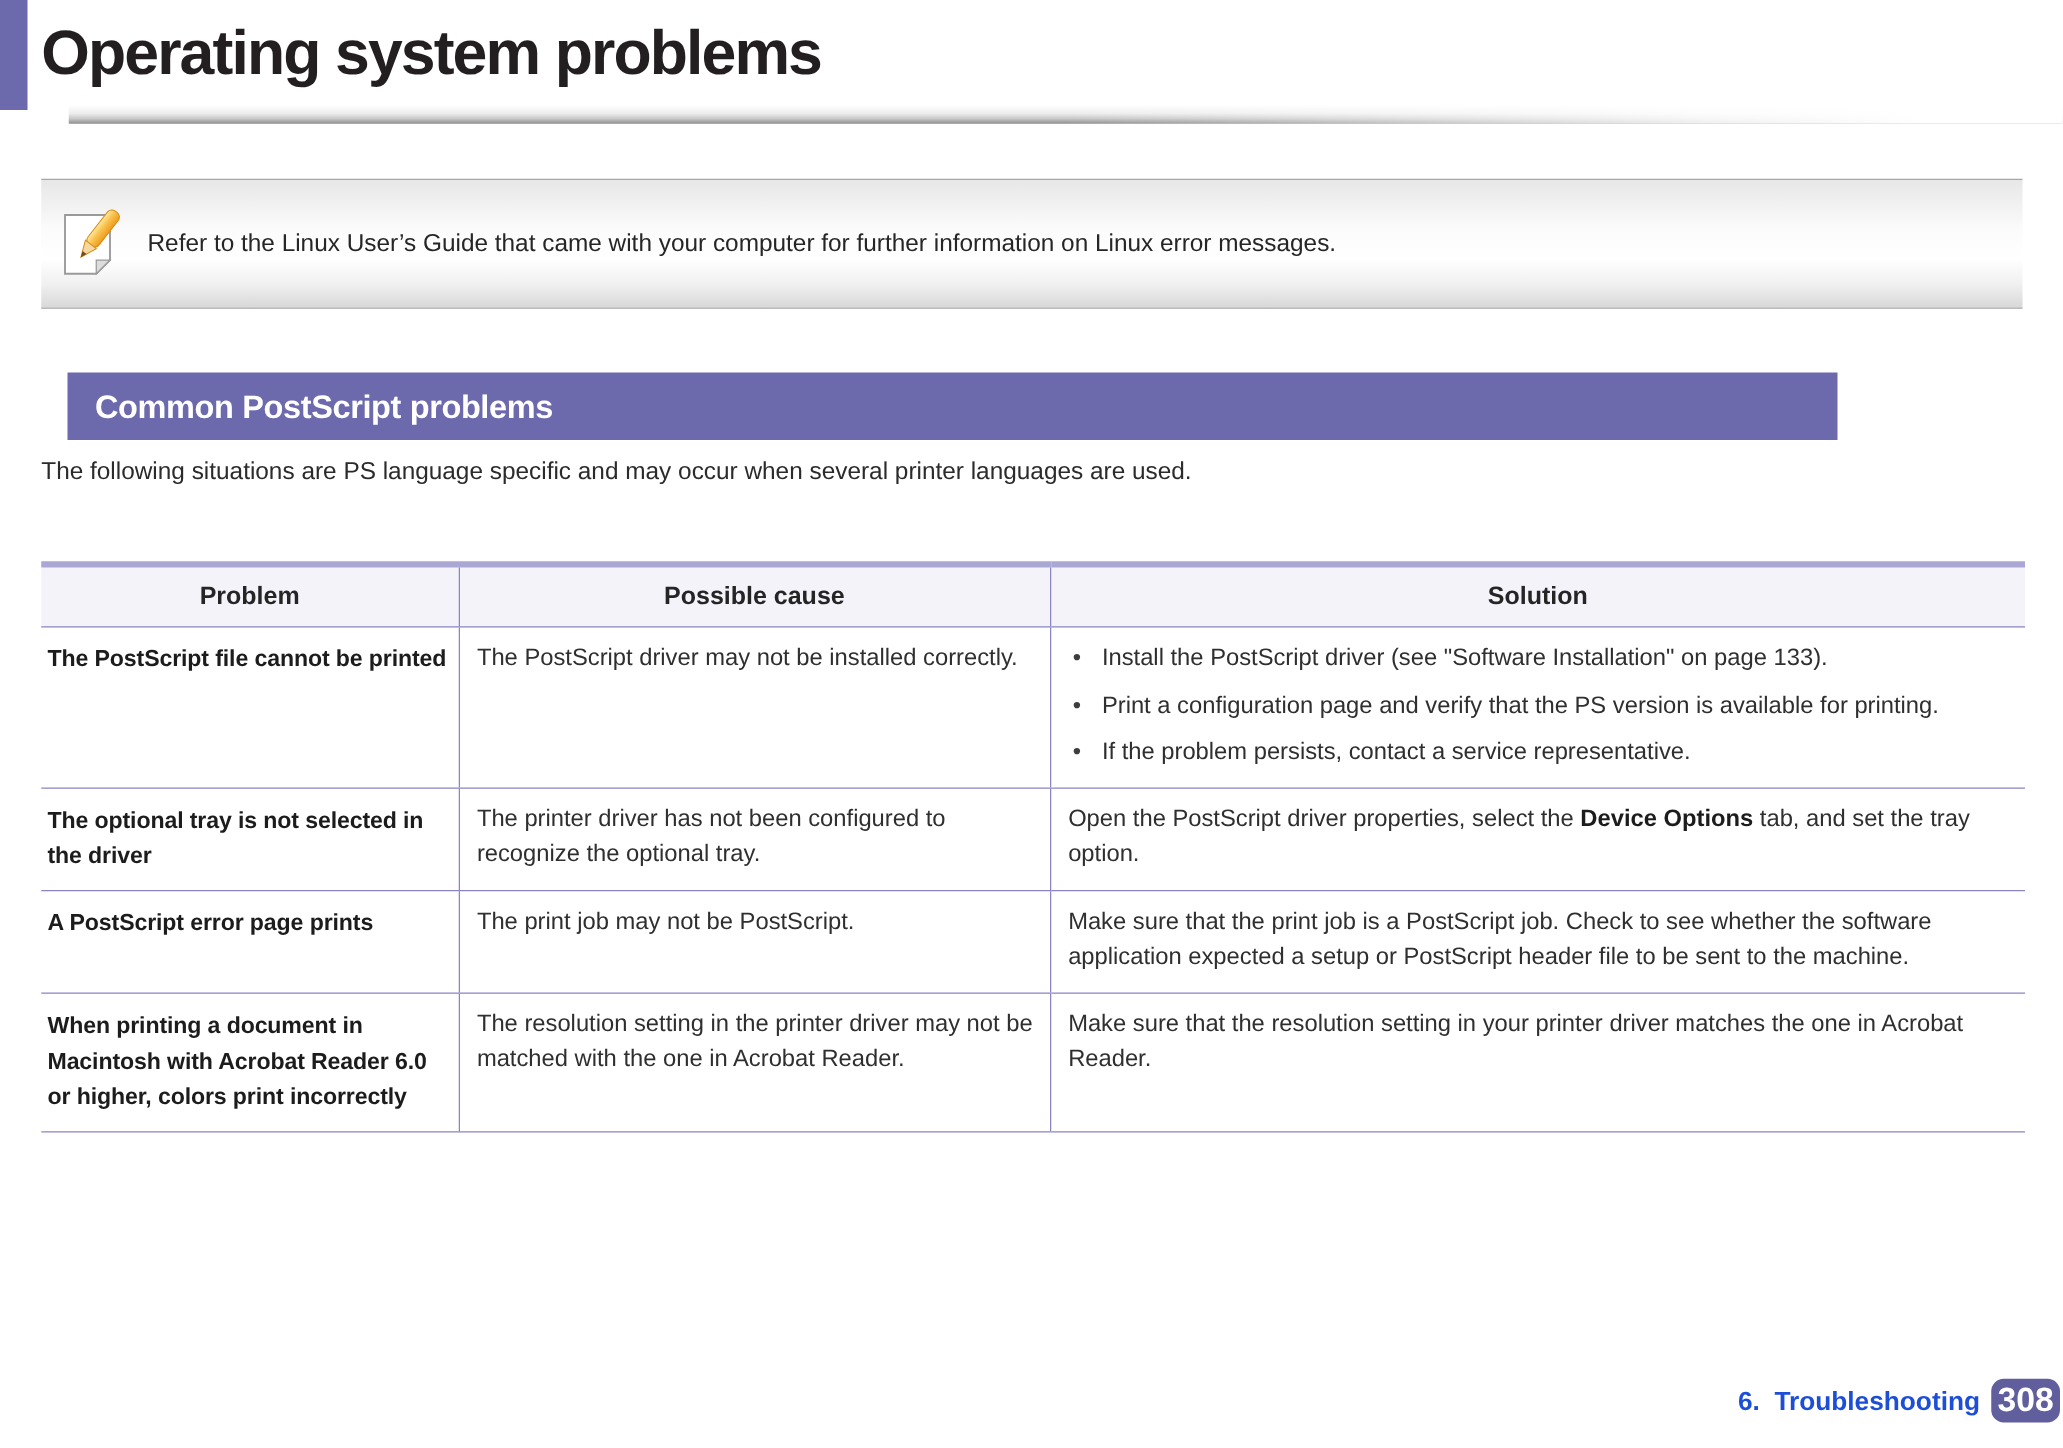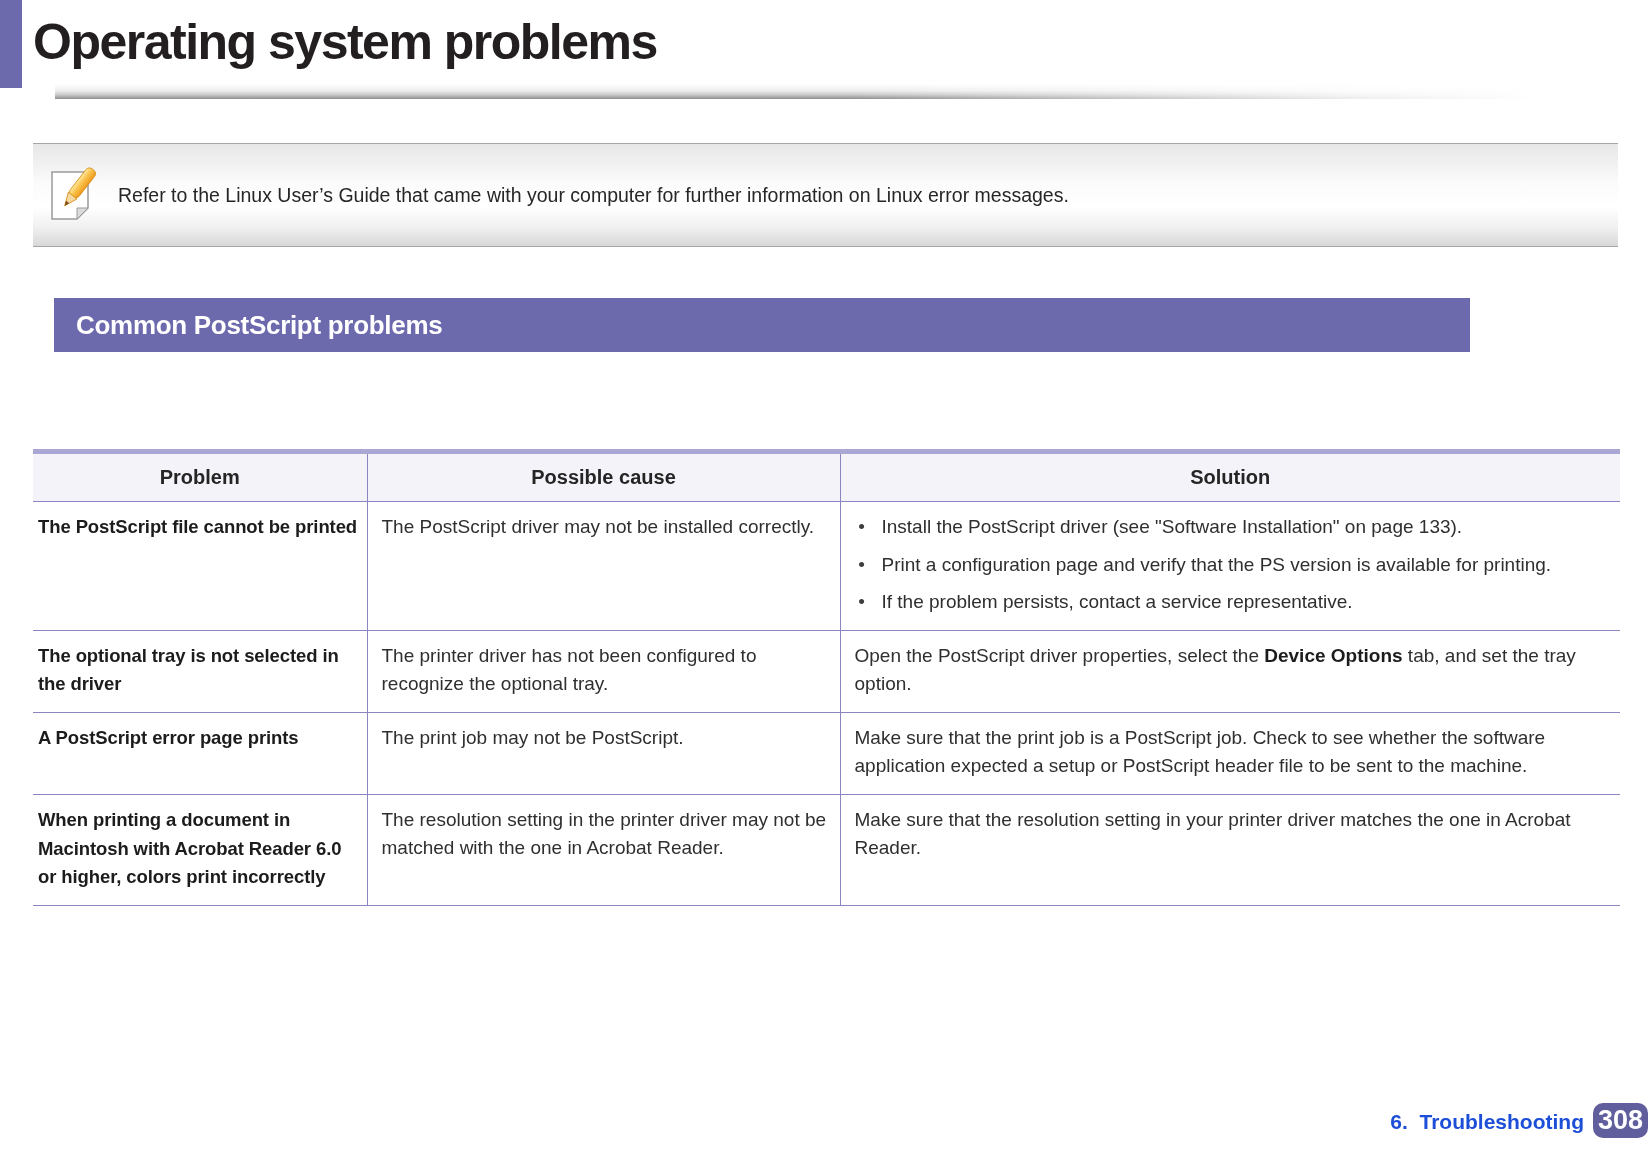--- a/index.html
+++ b/index.html
@@ -111,20 +111,21 @@
           <polygon points="27,41.2 31,41.2 29,46" fill="#7a4a1e"></polygon>
         </g>
       </svg>
     </div>
     <div class="note-text">Refer to the Linux User’s Guide that came with your computer for further information on Linux error messages.</div>
   </div>
 
   <div class="section-banner">
     <span>Common PostScript problems</span>
   </div>
+  <div class="section-intro">The following situations are PS language specific and may occur when several printer languages are used.</div>
 
   <table class="ps-table">
     <colgroup>
         <col style="width:334px">
         <col style="width:473px">
         <col style="width:780px">
       </colgroup>
     <thead>
       <tr>
         <th>Problem</th>

